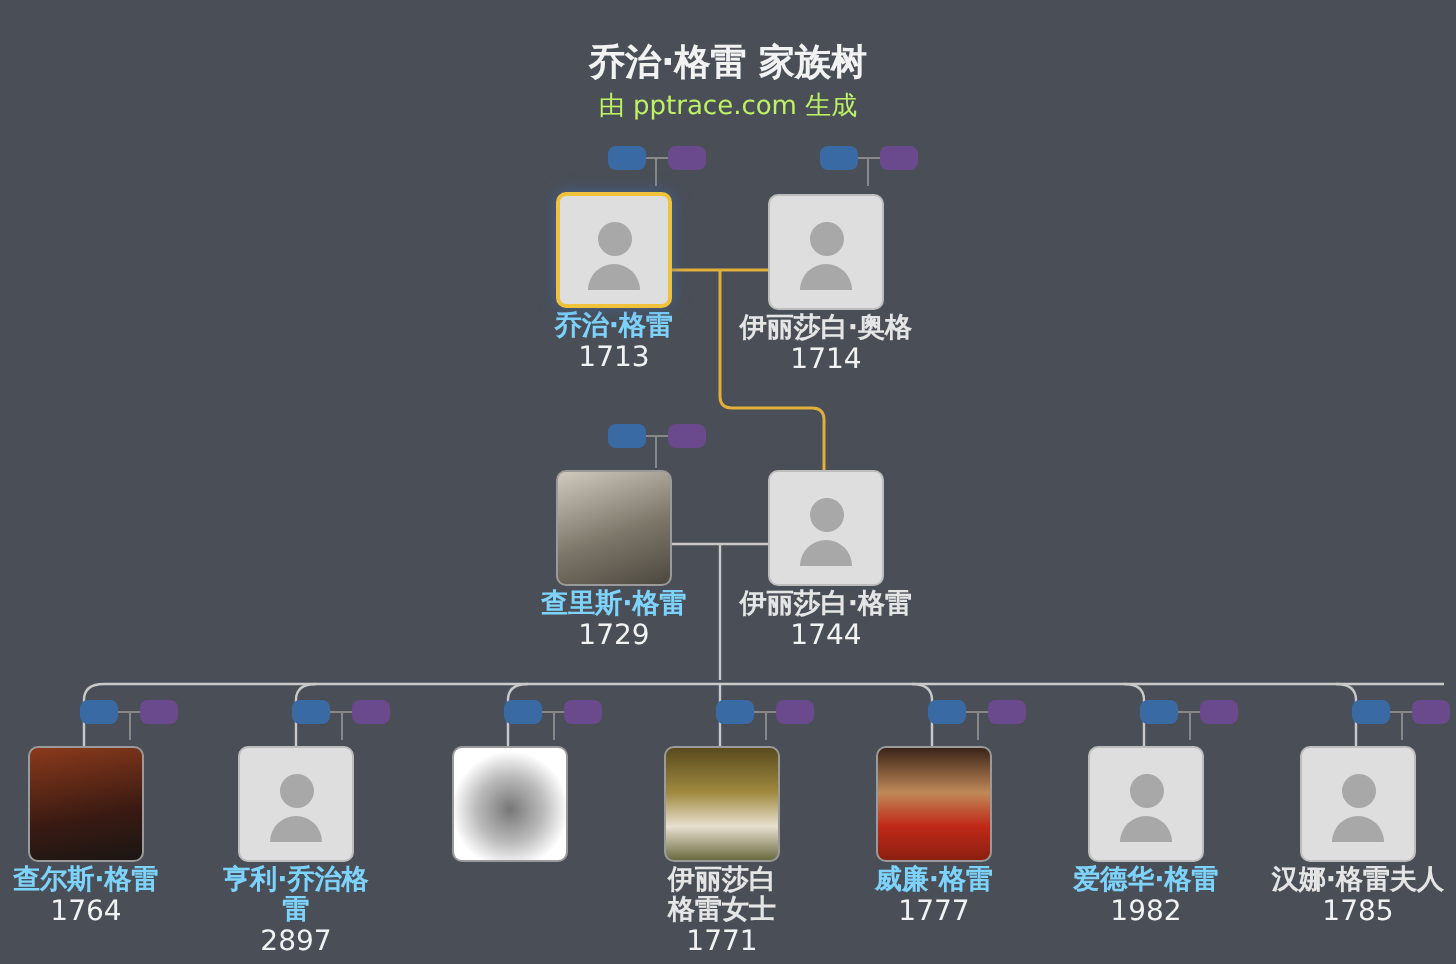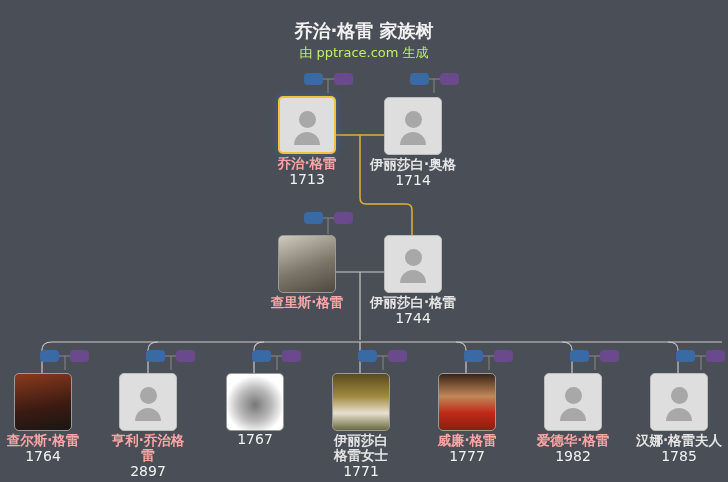--- a/index.html
+++ b/index.html
@@ -8,21 +8,21 @@
   .title { position:absolute; top:19px; left:0; width:728px; text-align:center; color:#f2f2f2; font-size:18px; font-weight:bold; }
   .subtitle { position:absolute; top:44px; left:0; width:728px; text-align:center; color:#bef264; font-size:13px; }
   svg.lines { position:absolute; left:0; top:0; }
   .node { position:absolute; width:110px; text-align:center; }
   .photo { width:56px; height:56px; margin:0 auto; border-radius:5px; background:#dedede; border:1px solid #bdbdbd; position:relative; overflow:hidden; }
   .photo.sel { border:2px solid #f0c23b; width:54px; height:54px; box-shadow:0 0 8px rgba(60,110,190,0.5); }
   .photo .head { position:absolute; left:50%; top:13px; width:17px; height:17px; margin-left:-8.5px; border-radius:50%; background:#a8a8a8; }
   .photo .body { position:absolute; left:50%; top:34px; width:26px; height:13px; margin-left:-13px; border-radius:13px 13px 0 0; background:#a8a8a8; }
   .photo.portrait { border-color:#9a9a9a; }
   .name { font-size:13.5px; font-weight:bold; line-height:15px; margin-top:2px; }
-  .male { color:#fca5a5; }
+  .male { color:#7dd3fc; }
   .female { color:#e5e5e5; }
   .year { color:#f2f2f2; font-size:14px; line-height:16px; }
   .pill { position:absolute; width:19px; height:12px; border-radius:4px; }
   .pill.b { background:#3a6aa3; }
   .pill.p { background:#6a4a8c; }
 </style>
 </head>
 <body>
 
 <div class="title">乔治·格雷 家族树</div>
@@ -106,20 +106,21 @@
       <div class="head"></div>
       <div class="body"></div>
     </div>
   <div class="name female">伊丽莎白·奥格</div>
   <div class="year">1714</div>
 </div>
 
 <div class="node" style="left:252px;top:235px">
   <div class="photo portrait" style="background:linear-gradient(160deg,#cfcabd,#7d776a 55%,#4d483f);"></div>
   <div class="name male">查里斯·格雷</div>
+  <div class="year">1729</div>
 </div>
 <div class="node" style="left:358px;top:235px">
   <div class="photo">
       <div class="head"></div>
       <div class="body"></div>
     </div>
   <div class="name female">伊丽莎白·格雷</div>
   <div class="year">1744</div>
 </div>
 
@@ -131,21 +132,20 @@
 <div class="node" style="left:94px;top:373px;width:108px">
   <div class="photo">
       <div class="head"></div>
       <div class="body"></div>
     </div>
   <div class="name male" style="width:80px;margin:2px auto 0;">亨利·乔治格雷</div>
   <div class="year">2897</div>
 </div>
 <div class="node" style="left:200px;top:373px">
   <div class="photo portrait" style="background:radial-gradient(circle at 50% 55%,#777 0,#bbb 40%,#fff 70%);"></div>
-  <div class="year">1767</div>
 </div>
 <div class="node" style="left:306px;top:373px">
   <div class="photo portrait" style="background:linear-gradient(180deg,#5a4a1e,#a08a40 40%,#e8e0d0 70%,#6a6a40);"></div>
   <div class="name female" style="width:64px;margin:2px auto 0;text-align:center;">伊丽莎白格雷女士</div>
   <div class="year">1771</div>
 </div>
 <div class="node" style="left:412px;top:373px">
   <div class="photo portrait" style="background:linear-gradient(180deg,#3a2418,#c08858 40%,#c02818 70%,#8a2010);"></div>
   <div class="name male">威廉·格雷</div>
   <div class="year">1777</div>

